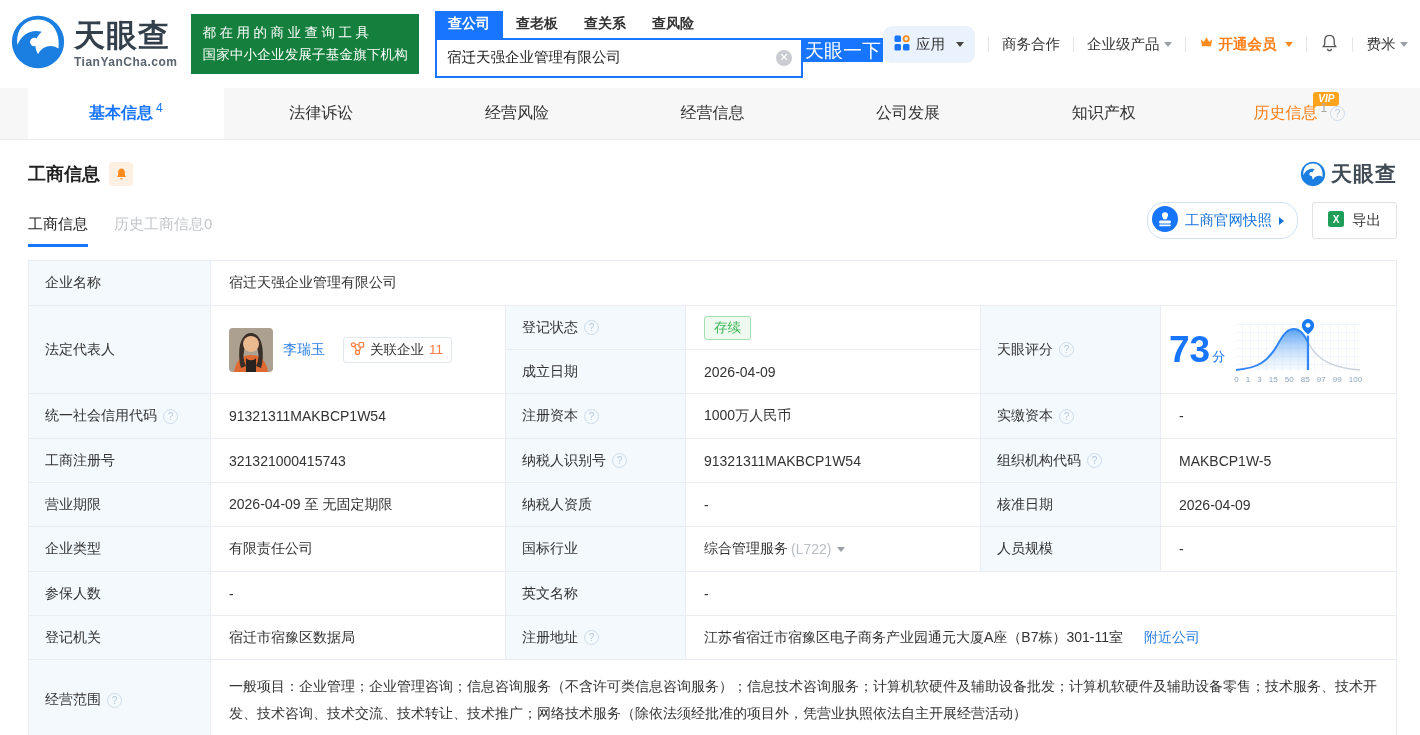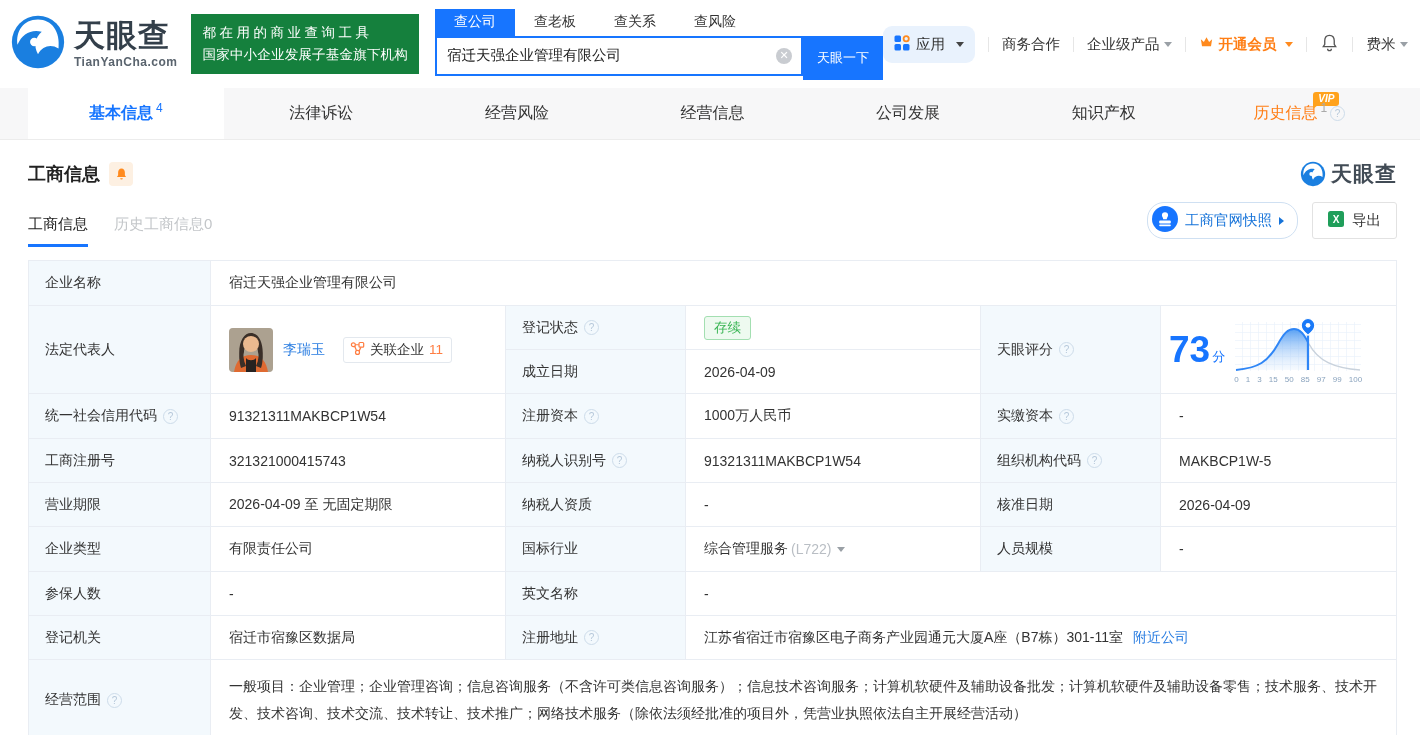--- a/index.html
+++ b/index.html
@@ -10,29 +10,29 @@
   .header { height:88px; display:flex; align-items:center; padding-left:10px; background:#fff; }
   .logo { display:flex; align-items:center; gap:8px; cursor:pointer; }
   .logo-text-cn { font-size:31px; font-weight:bold; color:#333f4a; line-height:1; letter-spacing:1px; }
   .logo-text-en { font-size:12px; color:#5a646e; letter-spacing:.5px; margin-top:4px; font-weight:bold; }
   .banner { margin-left:14px; background:#15803d; color:#fff; padding:8px 11px; line-height:1.65; }
   .banner-l1 { font-size:13.5px; letter-spacing:3.5px; white-space:nowrap; }
   .banner-l2 { font-size:13.5px; letter-spacing:.2px; white-space:nowrap; }
 
   .search { margin-left:16px; }
   .search-tabs { display:flex; font-size:14px; }
-  .search-tab { padding:4px 19px 5px; cursor:pointer; color:#333; }
+  .search-tab { padding:4px 13px 5px; cursor:pointer; color:#333;font-weight:bold; }
   .search-tab.active { background:#1775ff; color:#fff; }
   .search-row { display:flex; }
   .search-box { width:368px; height:40px; border:2px solid #1775ff; display:flex; align-items:center; background:#fff; }
   .search-box input { border:none; outline:none; flex:1; font-size:14.5px; padding:0 10px; color:#222; background:transparent;
     font-family:"Liberation Sans","DejaVu Sans",sans-serif; }
   .clear-ic { width:16px; height:16px; border-radius:50%; background:#c9ccd1; color:#fff; font-size:11px;
     display:flex; align-items:center; justify-content:center; margin-right:9px; cursor:pointer; flex:none; }
-  .search-btn { width:80px; height:44px; background:#1775ff; color:#fff; font-size:13px; border:none; cursor:pointer;
+  .search-btn { width:80px; height:24px; background:#1775ff; color:#fff; font-size:19px; border:none; cursor:pointer;
     font-family:"Liberation Sans","DejaVu Sans",sans-serif; }
 
   .top-nav { margin-left:auto; margin-right:16px; display:flex; align-items:center; font-size:14.5px; color:#333; }
   .apps-pill { background:#e9f2fd; border-radius:9px; padding:9px 11px; display:flex; align-items:center; gap:6px; cursor:pointer; }
   .nav-item { cursor:pointer; display:flex; align-items:center; white-space:nowrap; }
   .nav-sep { width:1px; height:15px; background:#e6e6e6; margin:0 13px; }
   .caret { width:0; height:0; border-left:4.5px solid transparent; border-right:4.5px solid transparent;
     border-top:5px solid #9aa0a6; display:inline-block; margin-left:5px; }
   .caret.dark { border-top-color:#444; }
   .caret.orange { border-top-color:#ff8a1e; }
@@ -95,21 +95,21 @@
   .rel-count { color:#ff7d41; }
   .industry-code { color:#b9bec4; margin-left:3px; }
   .caret-down { width:0; height:0; border-left:4.5px solid transparent; border-right:4.5px solid transparent;
     border-top:5px solid #9aa0a6; margin-left:6px; }
   .score-cell { padding:0 4px 0 8px; }
   .score-num { font-size:37px; font-weight:bold; color:#1775ff; line-height:1; }
   .score-unit { font-size:13px; color:#1775ff; margin:14px 0 0 2px; }
   .chart-col { margin-left:9px; display:flex; flex-direction:column; }
   .ticks { width:128px; display:flex; justify-content:space-between; font-size:8px; color:#8aa3bd; margin-top:1px; }
   .scope { display:block; padding:13px 18px 0; line-height:1.9; font-size:14px; }
-  .addr-cell { gap:0; }
+  .addr-cell { gap:11px; }
 </style>
 </head>
 <body>
 
 <div class="header">
   <div class="logo">
     <span>
       <svg width="56" height="56" viewBox="0 0 60 60">
         <circle cx="30" cy="30" r="28" fill="#1a7fe0"></circle>
         <path d="M30 6 C14 6 6 19 8 33 C13 21 23 16 34 19 C27 25 25 34 30 43 C35 34 44 32 52 37 C54 19 45 6 30 6 Z" fill="#fff"></path>

